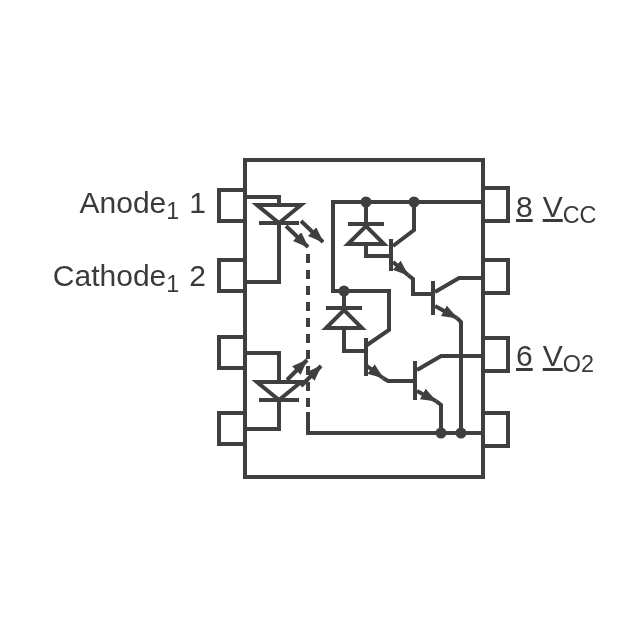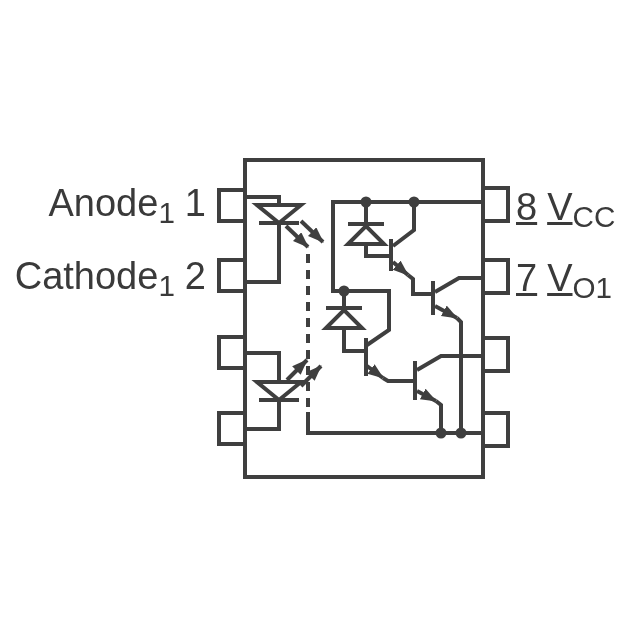--- a/index.html
+++ b/index.html
@@ -3,21 +3,21 @@
 <meta charset="utf-8">
 <style>
   html,body{margin:0;padding:0;background:#ffffff;}
   #stage{position:relative;width:640px;height:640px;background:#ffffff;overflow:hidden;
          font-family:"Liberation Sans", sans-serif;}
   #schem{position:absolute;left:0;top:0;}
   .ln{stroke:#3f3f3f;stroke-width:4;fill:none;stroke-linejoin:miter;stroke-linecap:butt;}
   .box{stroke:#3f3f3f;stroke-width:4;fill:#ffffff;}
   .dot{fill:#3f3f3f;stroke:none;}
   .dash{stroke:#3f3f3f;stroke-width:4;fill:none;stroke-dasharray:9,7;}
-  .plabel{position:absolute;font-size:38px;line-height:1;color:#3a3a3a;white-space:nowrap;
+  .plabel{position:absolute;font-size:30px;line-height:1;color:#3a3a3a;white-space:nowrap;
           transform:translateY(-50%);}
   .plabel-left{right:434px;text-align:right;}
   .plabel-right{left:516px;text-decoration:underline;}
   .sub{font-size:0.78em;position:relative;top:0.24em;}
   .pinnum-left{margin-left:10px;}
   .pinnum-right{margin-right:10px;}
 </style>
 </head>
 <body>
 
@@ -129,17 +129,17 @@
   <div class="plabel plabel-left" style="top:203px">
     <span>Anode</span><span class="sub">1</span><span class="pinnum-left">1</span>
   </div>
   <div class="plabel plabel-left" style="top:276px">
     <span>Cathode</span><span class="sub">1</span><span class="pinnum-left">2</span>
   </div>
 
   <div class="plabel plabel-right" style="top:207px">
     <span class="pinnum-right">8</span><span>V</span><span class="sub">CC</span>
   </div>
-  <div class="plabel plabel-right" style="top:278px">
-    <span class="pinnum-right">7</span><span>V</span><span class="sub">O1</span>
+  <div class="plabel plabel-right" style="top:356px">
+    <span class="pinnum-right">6</span><span>V</span><span class="sub">O2</span>
   </div>
 
 </div>
 
 </body></html>

